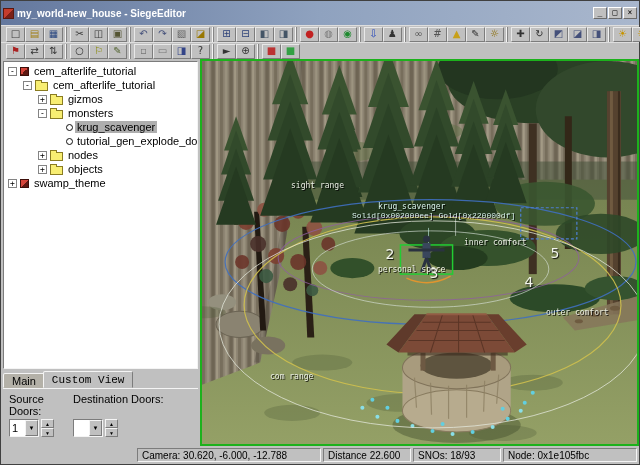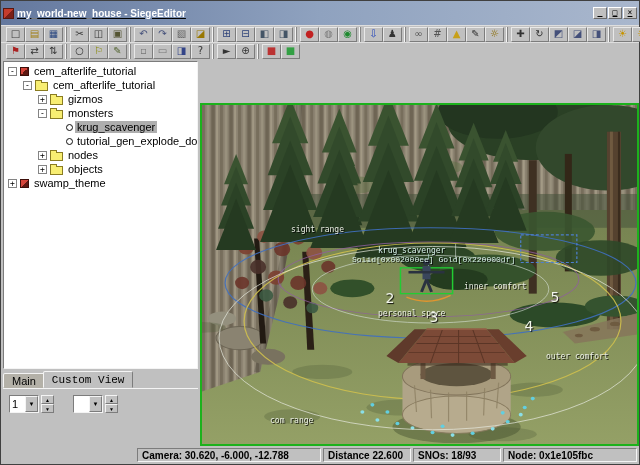--- a/index.html
+++ b/index.html
@@ -3,21 +3,21 @@
 <meta charset="utf-8">
 <style>
   * { box-sizing: border-box; margin: 0; padding: 0; }
   html,body { width:640px; height:465px; overflow:hidden; }
   body { font-family:"Liberation Sans", sans-serif; background:#c0c0c0; }
   .window { width:640px; height:465px; background:#c0c0c0; display:flex; flex-direction:column;
             border:1px solid #404040; }
 
   
   .titlebar { height:19px; background:linear-gradient(90deg,#64789e,#8fa2bf,#a9b7cd);
-              display:flex; align-items:center; padding:12px 2px; flex:0 0 auto;text-decoration:underline; }
+              display:flex; align-items:center; padding:12px 2px; flex:0 0 auto; }
   .app-icon { width:11px; height:11px; margin-right:3px;
               background:linear-gradient(135deg,#c43c2c 0 55%,#7a1f16 55% 100%);
               border:1px solid #58170f; }
   .title-text { color:#fff; font-size:10px; font-weight:bold; flex:1;
                 white-space:nowrap; overflow:hidden; }
   .tb-ctl { width:14px; height:12px; margin-left:1px; background:#c0c0c0; font-size:8px;
             line-height:10px; text-align:center; border:1px solid;
             border-color:#fff #6a6a6a #6a6a6a #fff; color:#000; font-family:"DejaVu Sans Mono",monospace; }
 
   
@@ -79,33 +79,33 @@
                  border-color:#f4f4f4 #7c7c7c #7c7c7c #f4f4f4; font-size:6px; line-height:14px; }
   .spinner { width:13px; height:18px; display:flex; flex-direction:column; margin-left:2px; }
   .spin-btn { flex:1; background:#c0c0c0; border:1px solid; font-size:5px; line-height:6px;
               border-color:#f4f4f4 #7c7c7c #7c7c7c #f4f4f4; text-align:center; padding:0; }
   .attach-row { margin-top:8px; padding-left:28px; }
   .push-btn { width:76px; height:19px; background:#c0c0c0; font-size:11px;
               border:1px solid; border-color:#f4f4f4 #595959 #595959 #f4f4f4;
               box-shadow:inset -1px -1px 0 #8a8a8a, inset 1px 1px 0 #fff; cursor:default; }
 
   
-  .viewport { flex:1; border:2px solid #1cb21c; position:relative; background:#6f7c4e; min-width:0;margin-top:44px; }
+  .viewport { flex:1; border:2px solid #1cb21c; position:relative; background:#6f7c4e; min-width:0; }
   .viewport svg { position:absolute; inset:0; width:100%; height:100%; display:block; }
   .vp-label { position:absolute; font-family:"DejaVu Sans Mono",monospace; font-size:8px;
               letter-spacing:0px; white-space:nowrap; text-shadow:1px 1px 0 rgba(0,0,0,.85); }
   .vp-marker { position:absolute; font-family:"DejaVu Sans",sans-serif; font-size:14px; color:#f2f5ec;
                text-shadow:1px 1px 1px rgba(0,0,0,.9); transform:translate(-50%,-50%); }
 
   
   .statusbar { height:18px; flex:0 0 auto; display:flex; align-items:center; gap:2px;
                padding:2px 2px 2px 0; font-size:10px; }
   .sb-spacer { flex:1; }
   .sb-panel { height:14px; line-height:13px; padding:0 4px; border:1px solid;
-              border-color:#7c7c7c #f4f4f4 #f4f4f4 #7c7c7c; white-space:nowrap; overflow:hidden;font-weight:bold; }
+              border-color:#7c7c7c #f4f4f4 #f4f4f4 #7c7c7c; white-space:nowrap; overflow:hidden; }
   .sb-camera { width:184px; } .sb-distance { width:88px; } .sb-snos { width:88px; } .sb-node { width:134px; }
 </style>
 </head>
 <body>
 
 <div class="window">
 
   <div class="titlebar">
     <div class="app-icon"></div>
     <div class="title-text">my_world-new_house - SiegeEditor</div>
@@ -333,20 +333,24 @@
             <span class="tree-label">swamp_theme</span>
           </div>
         </div>
 
       <div class="tabs">
         <div class="tab inactive">Main</div>
         <div class="tab active">Custom View</div>
       </div>
 
       <div class="controls">
+        <div class="ctl-labels">
+          <div class="ctl-label1">Source Doors:</div>
+          <div>Destination Doors:</div>
+        </div>
         <div class="ctl-row">
           <div class="combo-wrap first">
             <div class="combo">
               <span class="val">1</span>
               <span class="drop">▼</span>
             </div>
             <div class="spinner">
               <button class="spin-btn">▲</button>
               <button class="spin-btn">▼</button>
             </div>

